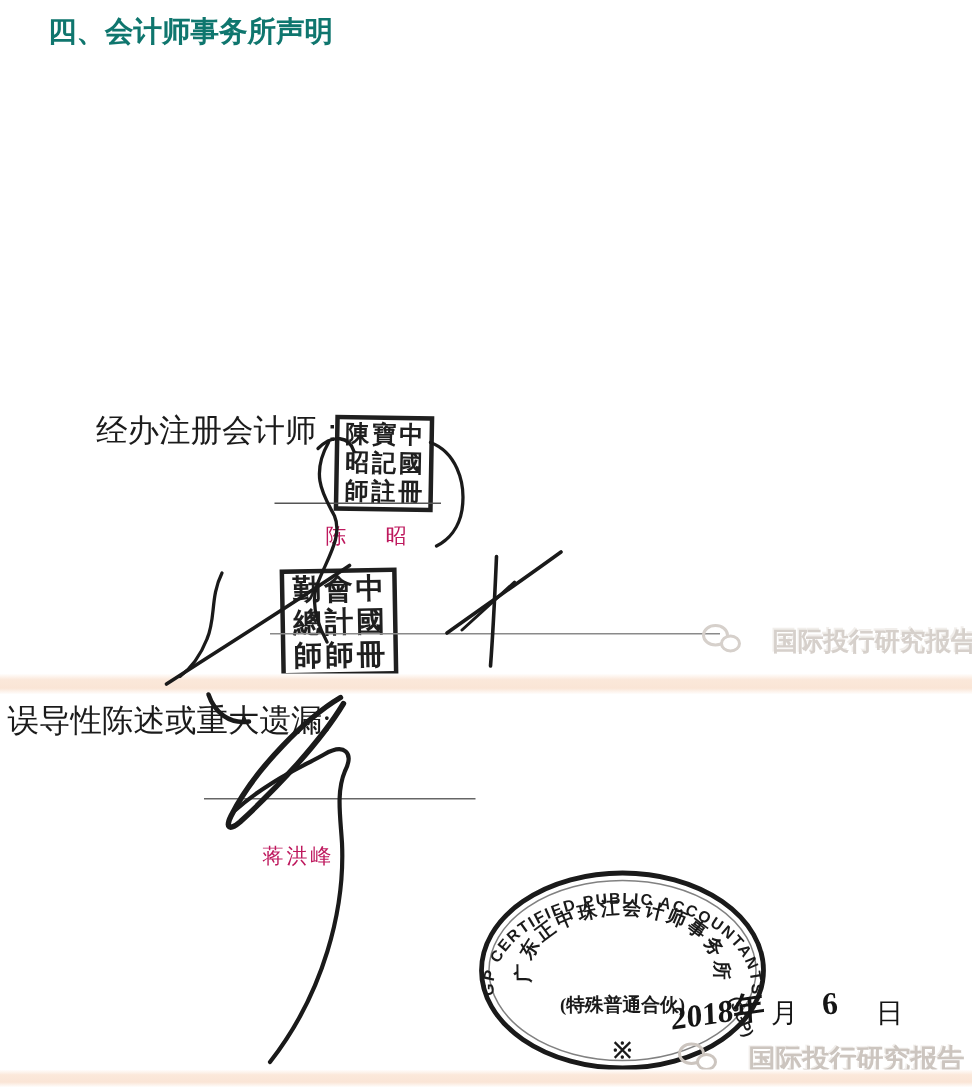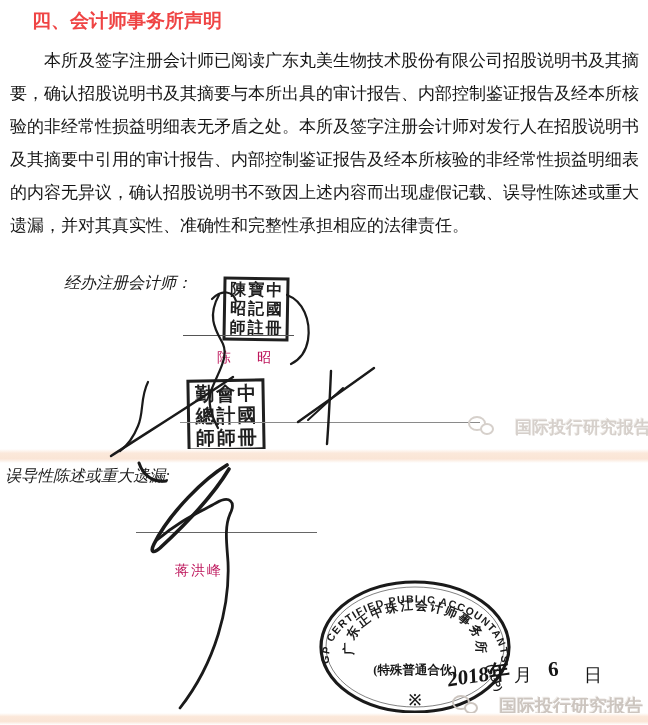--- a/index.html
+++ b/index.html
@@ -4,28 +4,28 @@
 <style>
   html,body { margin:0; padding:0; background:#ffffff; }
   .page {
     position:relative; width:648px; height:725px; background:#ffffff;
     overflow:hidden; font-family:"Liberation Serif","DejaVu Serif",serif;
     color:#1b1b1b;
   }
   .title {
     position:absolute; left:32px; top:8px; margin:0;
     font-family:"Liberation Sans","DejaVu Sans",sans-serif;
-    font-size:19px; font-weight:bold; letter-spacing:0px; color:#ef4444;
+    font-size:19px; font-weight:bold; letter-spacing:0px; color:#0f766e;
   }
   .body-para {
     position:absolute; left:10px; top:44px; width:629px; margin:0;
     font-size:17px; line-height:33px; text-align:justify;
     text-indent:2em; color:#151515;
   }
-  .label { position:absolute; font-size:16px; color:#1b1b1b; white-space:nowrap;font-style:italic; }
+  .label { position:absolute; font-size:21px; color:#1b1b1b; white-space:nowrap; }
   .cpa-label { left:64px; top:273px; }
   .head-label { left:5px; top:466px; }
   .person-name { position:absolute; font-size:14px; color:#be185d; white-space:nowrap; }
   .cpa-name { left:217px; top:349px; letter-spacing:6px; }
   .head-name { left:175px; top:562px; letter-spacing:2px; }
 
   .seal {
     position:absolute; border:3px solid #1f1f1f; box-sizing:border-box;
     display:flex; flex-direction:column; justify-content:space-around;
     font-weight:bold; color:#1f1f1f; text-align:center;
@@ -66,21 +66,20 @@
 
   .sig-overlay { position:absolute; left:0; top:0; width:648px; height:725px; pointer-events:none; }
 </style>
 </head>
 <body>
 
 <div class="page">
 
   <h1 class="title">四、会计师事务所声明</h1>
 
-  <p class="body-para">本所及签字注册会计师已阅读广东丸美生物技术股份有限公司招股说明书及其摘要，确认招股说明书及其摘要与本所出具的审计报告、内部控制鉴证报告及经本所核验的非经常性损益明细表无矛盾之处。本所及签字注册会计师对发行人在招股说明书及其摘要中引用的审计报告、内部控制鉴证报告及经本所核验的非经常性损益明细表的内容无异议，确认招股说明书不致因上述内容而出现虚假记载、误导性陈述或重大遗漏，并对其真实性、准确性和完整性承担相应的法律责任。</p>
 
   <div class="label cpa-label">经办注册会计师：</div>
 
   <div class="seal seal1">
     <div class="srow">陳寶中</div>
     <div class="srow">昭記國</div>
     <div class="srow">師註冊</div>
   </div>
 
   <div class="sig-line line1"></div>

